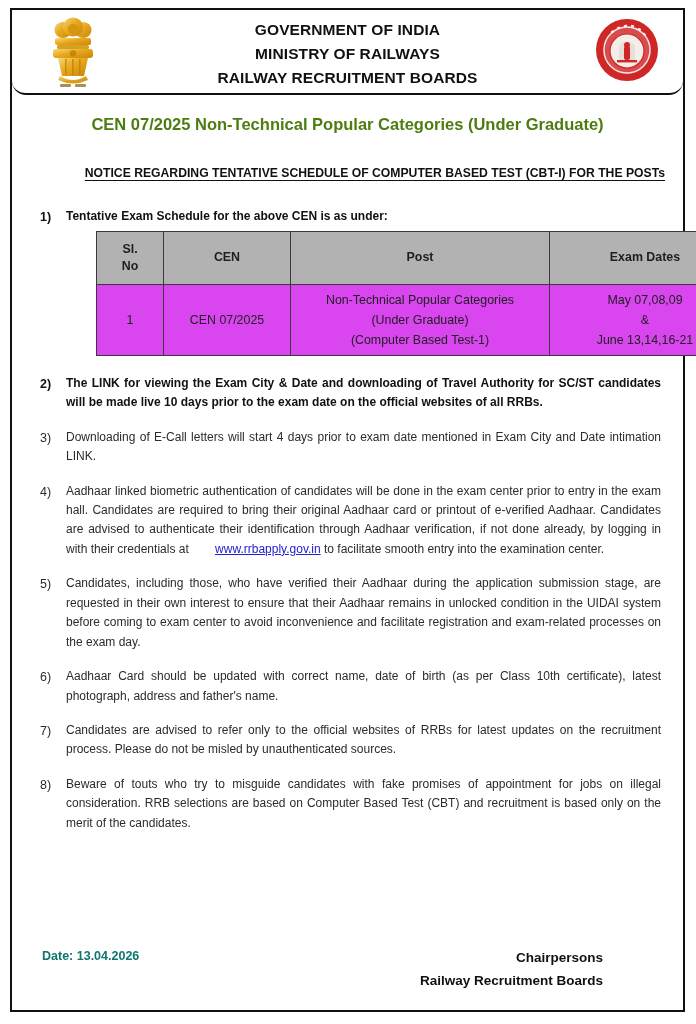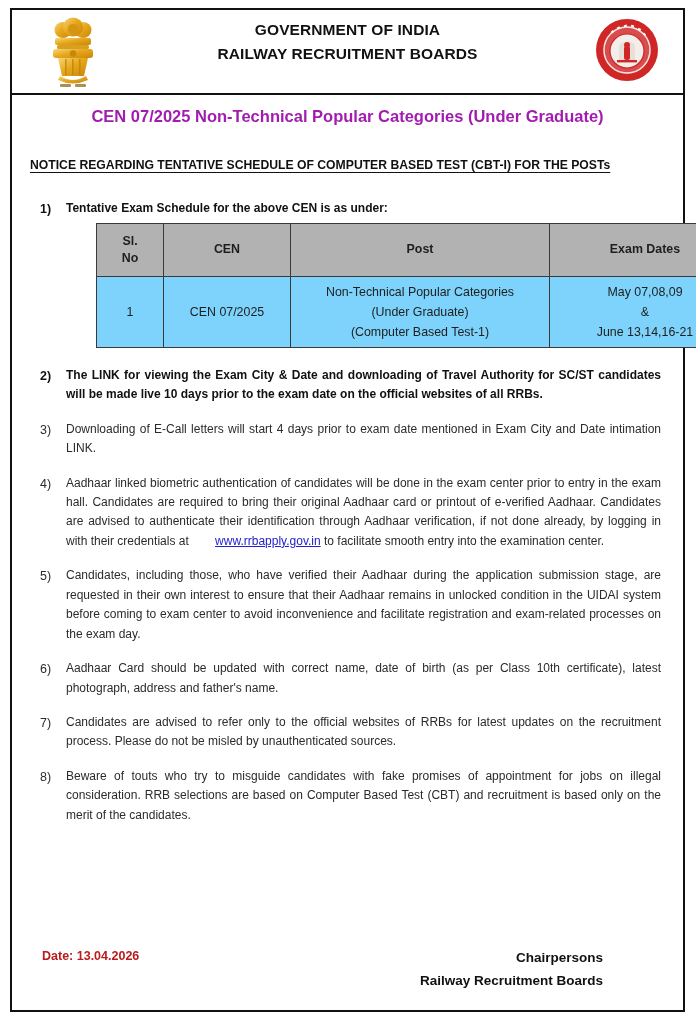--- a/index.html
+++ b/index.html
@@ -25,20 +25,21 @@
     box-sizing: border-box;
     background: #ffffff;
   }
 
   
   .header-band {
     position: relative;
     height: 85px;
     border-bottom: 2px solid #111111;
     box-sizing: border-box;
+    border-radius: 14px;
   }
   .emblem {
     position: absolute;
     left: 32px;
     top: 4px;
     width: 58px;
     height: 78px;
   }
   .rail-logo {
     position: absolute;
@@ -61,28 +62,28 @@
     color: #111111;
     line-height: 1.55;
     white-space: nowrap;
   }
 
   
   .cen-title {
     text-align: center;
     font-weight: bold;
     font-size: 16.5px;
-    color: #a21caf;
-    margin-top: 12px;
+    color: #4d7c0f;
+    margin-top: 20px;
   }
 
   
   .notice {
     margin: 28px 18px 7px 18px;
-    text-align: left;
+    text-align: right;
     font-weight: bold;
     font-size: 12.2px;
     color: #111111;
     line-height: 1.85;
   }
   .notice span {
     text-decoration: underline;
     text-underline-offset: 3px;
   }
 
@@ -140,21 +141,21 @@
     color: #1e1e1e;
     padding: 4px 4px;
   }
   table.sched th {
     background: #b2b2b2;
     font-weight: bold;
     height: 44px;
     line-height: 1.35;
   }
   table.sched td {
-    background: #7dd3fc;
+    background: #d946ef;
     height: 62px;
     line-height: 1.62;
   }
   .col-sl   { width: 58px; }
   .col-cen  { width: 118px; }
   .col-post { width: 250px; }
   .col-date { width: 182px; }
 
   
   .footer {
@@ -164,21 +165,21 @@
     bottom: 18px;
     padding: 0 30px 0 30px;
     box-sizing: border-box;
     display: flex;
     justify-content: space-between;
     align-items: flex-start;
   }
   .footer-date {
     font-size: 12.5px;
     font-weight: bold;
-    color: #b91c1c;
+    color: #0f766e;
     padding-top: 2px;
   }
   .footer-sign {
     text-align: right;
     font-size: 13.5px;
     font-weight: bold;
     color: #111111;
     line-height: 1.65;
     margin-right: 50px;
   }
@@ -218,20 +219,21 @@
         <rect x="28" y="45" width="1.6" height="16" fill="#c08209" opacity="0.8"></rect>
         <rect x="35" y="45" width="1.6" height="16" fill="#c08209" opacity="0.8"></rect>
 
         <rect x="16" y="70" width="11" height="3" rx="1" fill="#8a6a2a" opacity="0.75"></rect>
         <rect x="31" y="70" width="11" height="3" rx="1" fill="#8a6a2a" opacity="0.75"></rect>
       </svg>
     </div>
 
     <div class="header-titles">
       <div>GOVERNMENT OF INDIA</div>
+      <div>MINISTRY OF RAILWAYS</div>
       <div>RAILWAY RECRUITMENT BOARDS</div>
     </div>
 
     <div class="rail-logo">
       <svg viewBox="0 0 64 64" width="64" height="64" aria-hidden="true">
         <circle cx="32" cy="32" r="31" fill="#cf2626"></circle>
         <circle cx="32" cy="32" r="24" fill="#ffffff" opacity="0.18"></circle>
         <circle cx="32" cy="32" r="23" fill="none" stroke="#ffffff" stroke-width="1.4" opacity="0.85"></circle>
         <circle cx="32" cy="33" r="17" fill="#f3eeea"></circle>
         <circle cx="32" cy="33" r="17" fill="none" stroke="#cf2626" stroke-width="1.2"></circle>

